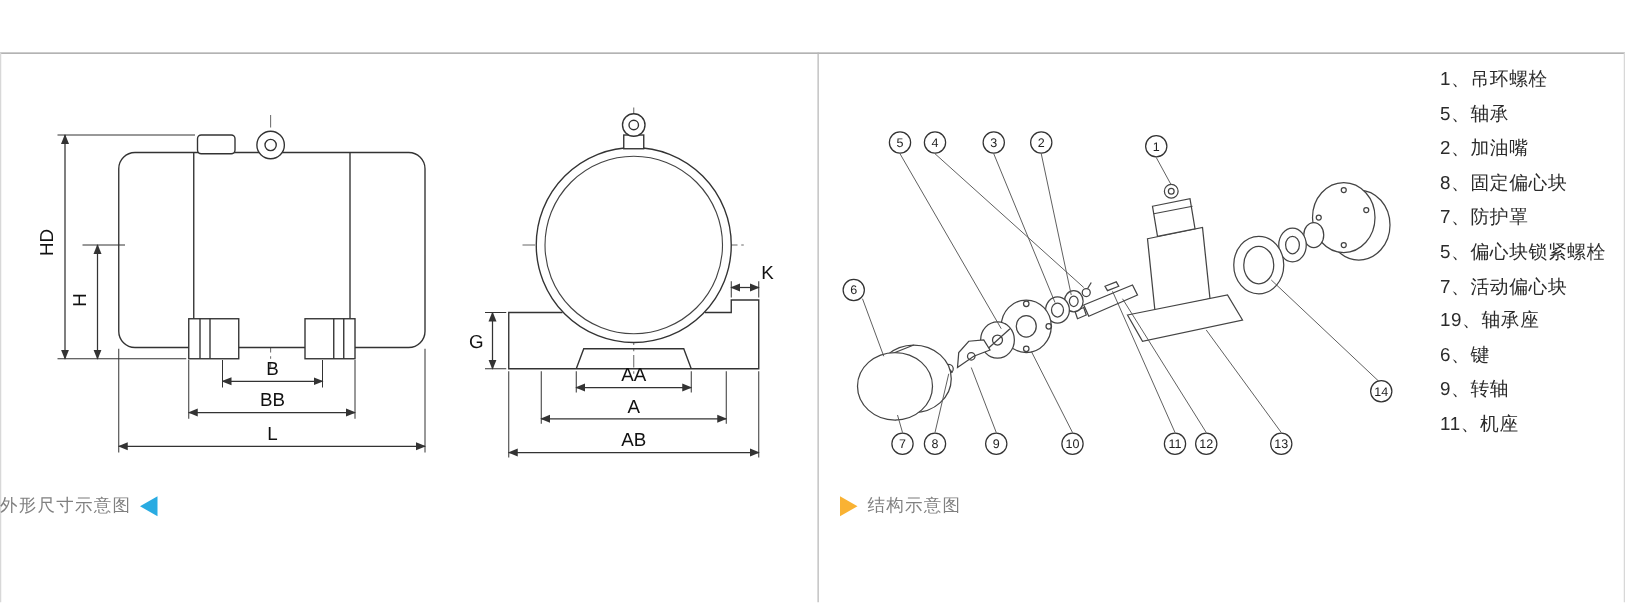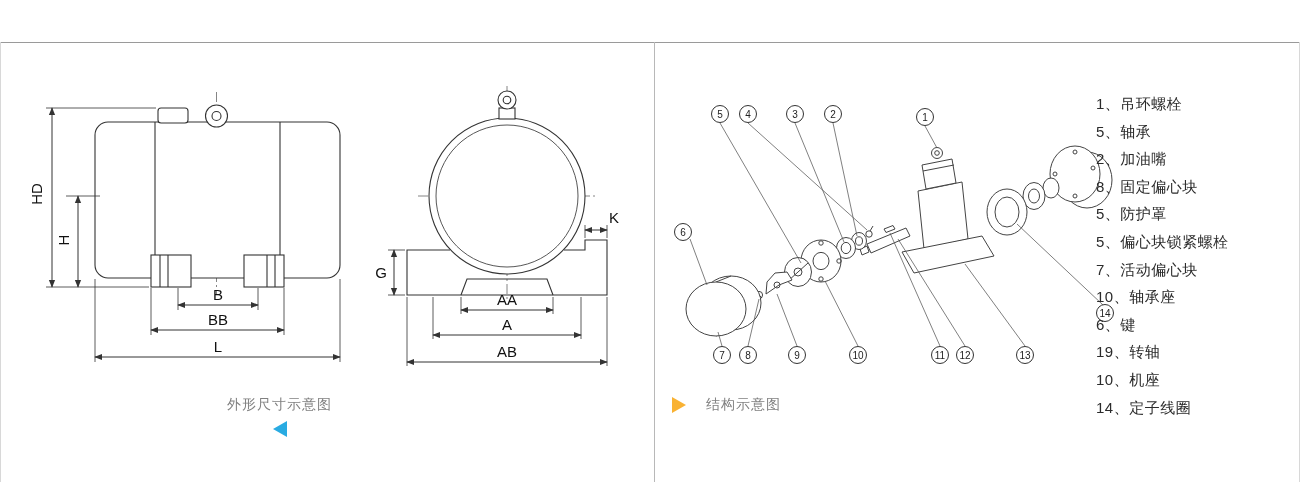--- a/index.html
+++ b/index.html
@@ -6,25 +6,25 @@
   html,body { width:1300px; height:482px; background:#ffffff; font-family:"Liberation Sans",sans-serif; position:relative; overflow:hidden; }
   .page { position:absolute; inset:0; background:#fff; }
   .topline  { position:absolute; left:0; top:42px; width:1300px; height:1px; background:#9a9a9a; }
   .edge-l   { position:absolute; left:0;  top:42px; width:1px; height:440px; background:#d8d8d8; }
   .edge-r   { position:absolute; right:0; top:42px; width:1px; height:440px; background:#d8d8d8; }
   .divider  { position:absolute; left:654px; top:42px; width:1px; height:440px; background:#b8b8b8; }
   svg.panel { position:absolute; top:42px; }
   #dims { left:0; }
   #expl { left:655px; }
 
-  .parts { position:absolute; left:1096px; top:50px; list-style:none; width:146px;margin-top:40px; }
+  .parts { position:absolute; left:1152px; top:50px; list-style:none; width:146px; }
   .parts li { font-size:15px; line-height:27.6px; color:#2b2b2b; letter-spacing:.5px; white-space:nowrap; }
 
-  .caption-left  { position:absolute; top:396px; left:0; width:559px; display:flex; justify-content:center; align-items:center; gap:7px;flex-direction:column; }
-  .caption-right { position:absolute; top:396px; left:662px; display:flex; align-items:center; gap:20px;padding-left:10px; }
+  .caption-left  { position:absolute; top:396px; left:0; width:559px; display:flex; justify-content:flex-start; align-items:center; gap:7px; }
+  .caption-right { position:absolute; top:396px; left:662px; display:flex; align-items:center; gap:8px;padding-left:10px; }
   .caption-text  { font-size:14px; color:#808080; letter-spacing:1px; }
   .tri-left  { width:0; height:0; border-top:8px solid transparent; border-bottom:8px solid transparent; border-right:14px solid #29abe2; }
   .tri-right { width:0; height:0; border-top:8px solid transparent; border-bottom:8px solid transparent; border-left:14px solid #f9b233; }
 
   
   .ln   { stroke:#333; stroke-width:1.1; fill:none; }
   .fw   { fill:#fff; stroke:#333; stroke-width:1.1; }
   .thin { stroke:#444; stroke-width:.9; fill:none; }
   .cl   { stroke:#666; stroke-width:.8; stroke-dasharray:10 3 2 3; fill:none; }
   .dim  { stroke:#333; stroke-width:1; fill:none; }
@@ -298,28 +298,27 @@
           <text class="baltext" x="450" y="274.5">14</text>
         </g>
     </g>
   </svg>
 
   <ul class="parts">
     <li>1、吊环螺栓</li>
     <li>5、轴承</li>
     <li>2、加油嘴</li>
     <li>8、固定偏心块</li>
-    <li>5、防护罩</li>
+    <li>7、防护罩</li>
     <li>5、偏心块锁紧螺栓</li>
     <li>7、活动偏心块</li>
-    <li>10、轴承座</li>
+    <li>19、轴承座</li>
     <li>6、键</li>
-    <li>19、转轴</li>
-    <li>10、机座</li>
-    <li>14、定子线圈</li>
+    <li>9、转轴</li>
+    <li>11、机座</li>
   </ul>
 
   <div class="caption-left">
     <span class="caption-text">外形尺寸示意图</span>
     <span class="tri-left"></span>
   </div>
   <div class="caption-right">
     <span class="tri-right"></span>
     <span class="caption-text">结构示意图</span>
   </div>

